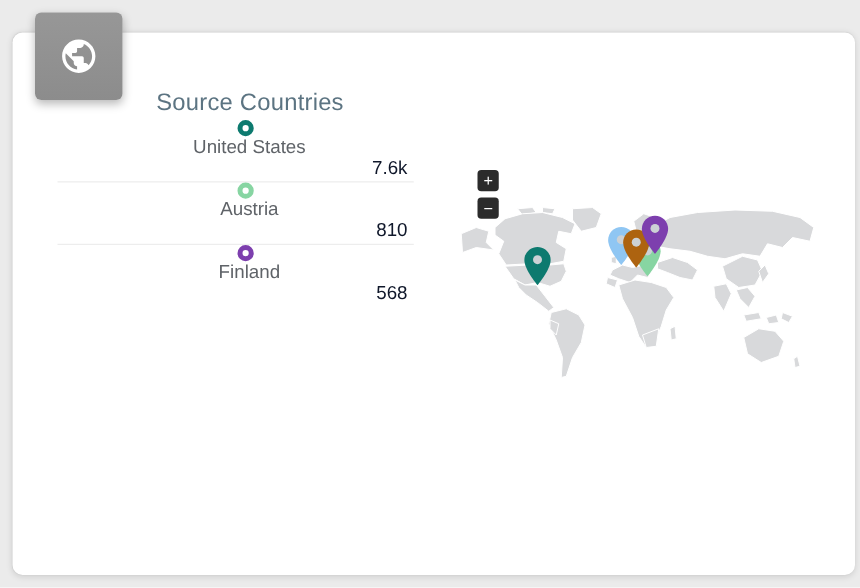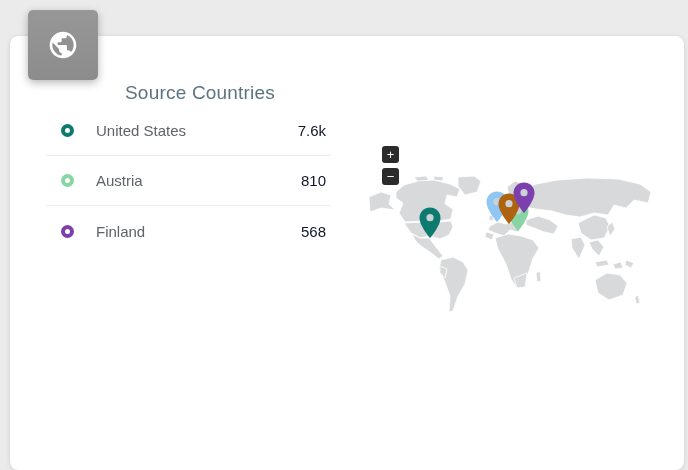--- a/index.html
+++ b/index.html
@@ -5,21 +5,21 @@
   * { margin: 0; padding: 0; box-sizing: border-box; }
   html,body { width: 688px; height: 470px; }
   body {
     background: #ebebeb;
     font-family: "Liberation Sans", sans-serif;
     position: relative;
     overflow: hidden;
   }
   .card {
     position: absolute;
-    left: 10px; top: 36px;
+    left: 10px; top: 26px;
     width: 674px; height: 434px;
     background: #ffffff;
     border-radius: 8px;
     box-shadow: 0 1px 5px rgba(0,0,0,0.12), 0 0 1px rgba(0,0,0,0.08);
   }
   .icon-tile {
     position: absolute;
     left: 28px; top: 10px;
     width: 70px; height: 70px;
     background: linear-gradient(180deg, #979797 0%, #8c8c8c 100%);
@@ -38,20 +38,21 @@
   .country-list {
     position: absolute;
     left: 36px; top: 70px;
     width: 285px;
   }
   .country-row {
     height: 50px;
     display: flex;
     align-items: center;
     border-bottom: 1px solid #ededed;
+    flex-direction: column;
   }
   .country-row:last-child { border-bottom: none; text-align: right; }
   .ring {
     width: 13px; height: 13px;
     border: 4px solid #999;
     border-radius: 50%;
     margin-left: 15px;
     flex: 0 0 auto;
   }
   .country-name {

